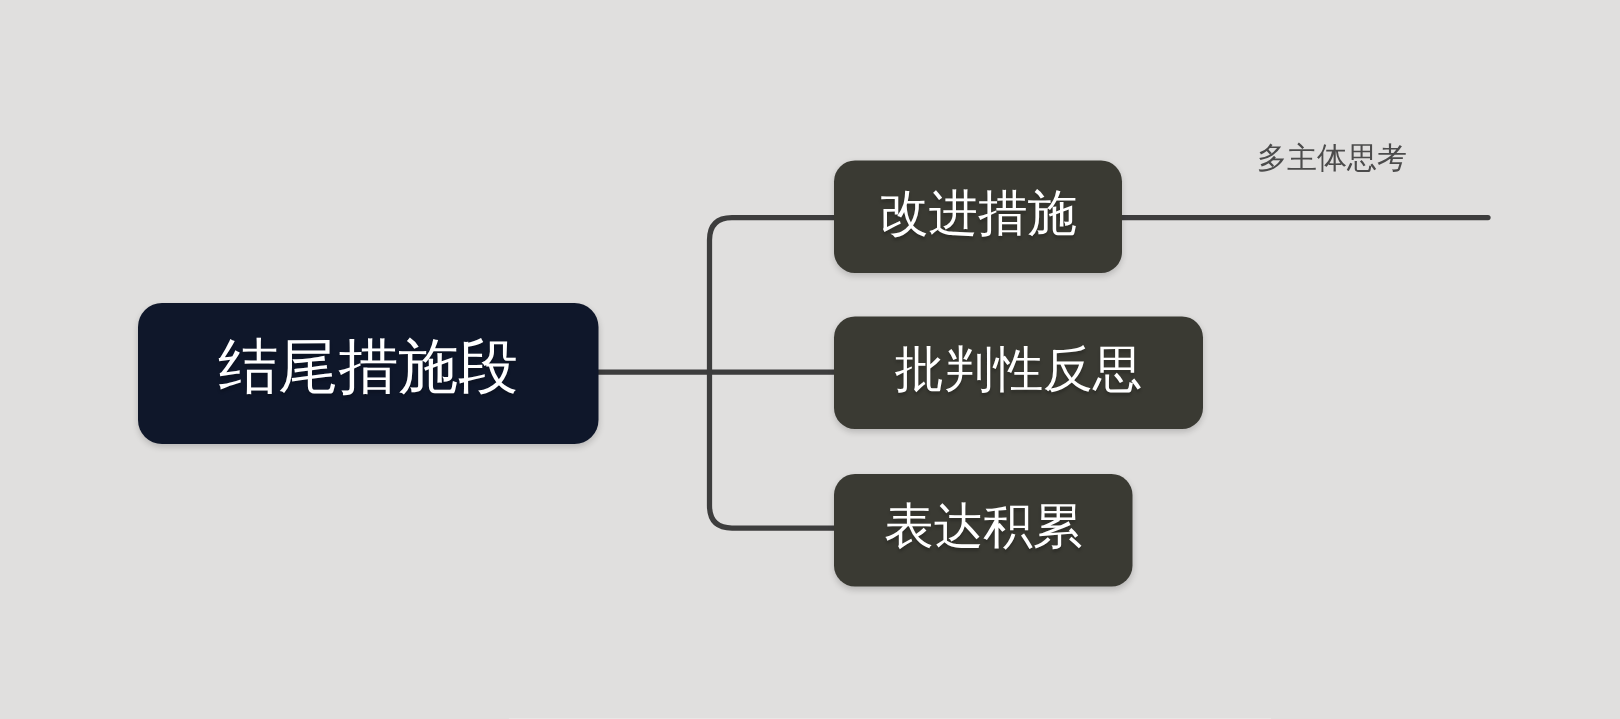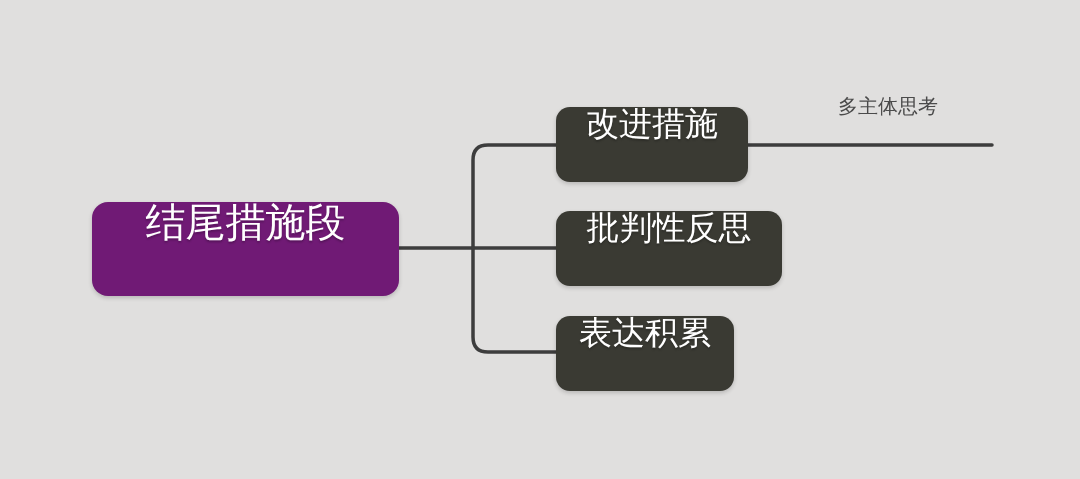--- a/index.html
+++ b/index.html
@@ -25,49 +25,50 @@
   .connectors path {
     fill: none;
     stroke: #3d3d3d;
     stroke-width: 3.5;
     stroke-linecap: round;
     stroke-linejoin: round;
   }
   .node {
     position: absolute;
     display: flex;
-    align-items: flex-start;
+    align-items: center;
     justify-content: center;
     color: #ffffff;
     box-shadow: 0 2px 4px rgba(0,0,0,0.18);
     cursor: pointer;
     box-sizing: border-box;
+    font-family: Liberation Mono, monospace;
   }
   .node .node-label {
     text-shadow: 0 2px 2px rgba(0,0,0,0.22);
     white-space: nowrap;
     line-height: 1;
   }
   .node-root {
     left: 92px;
     top: 202px;
     width: 307px;
     height: 94px;
     border-radius: 16px;
-    background: #701a75;
+    background: #0f172a;
     font-size: 40px;
   }
   .node-child {
     background: #3a3a33;
     border-radius: 14px;
     font-size: 33px;
   }
   .node-child-1 { left: 556px; top: 107px; width: 192px; height: 75px; }
-  .node-child-2 { left: 556px; top: 211px; width: 226px; height: 75px; }
-  .node-child-3 { left: 556px; top: 316px; width: 178px; height: 75px; }
+  .node-child-2 { left: 556px; top: 211px; width: 246px; height: 75px; }
+  .node-child-3 { left: 556px; top: 316px; width: 199px; height: 75px; }
   .subtopic-label {
     position: absolute;
     left: 838px;
     top: 96px;
     font-size: 20px;
     line-height: 1;
     color: #4b4b4b;
     white-space: nowrap;
     cursor: pointer;
   }

